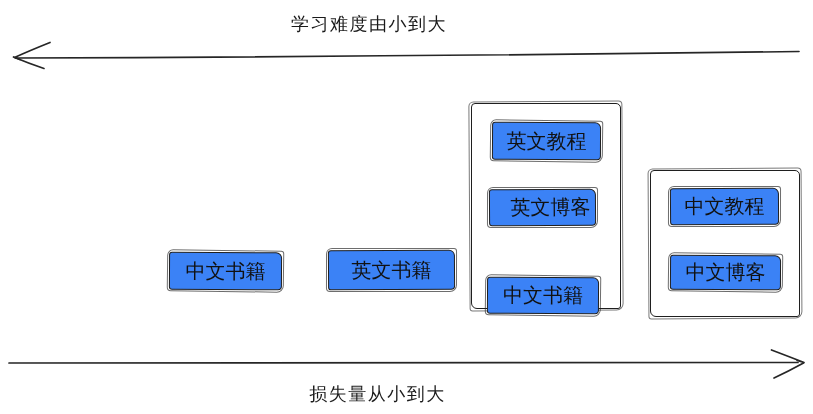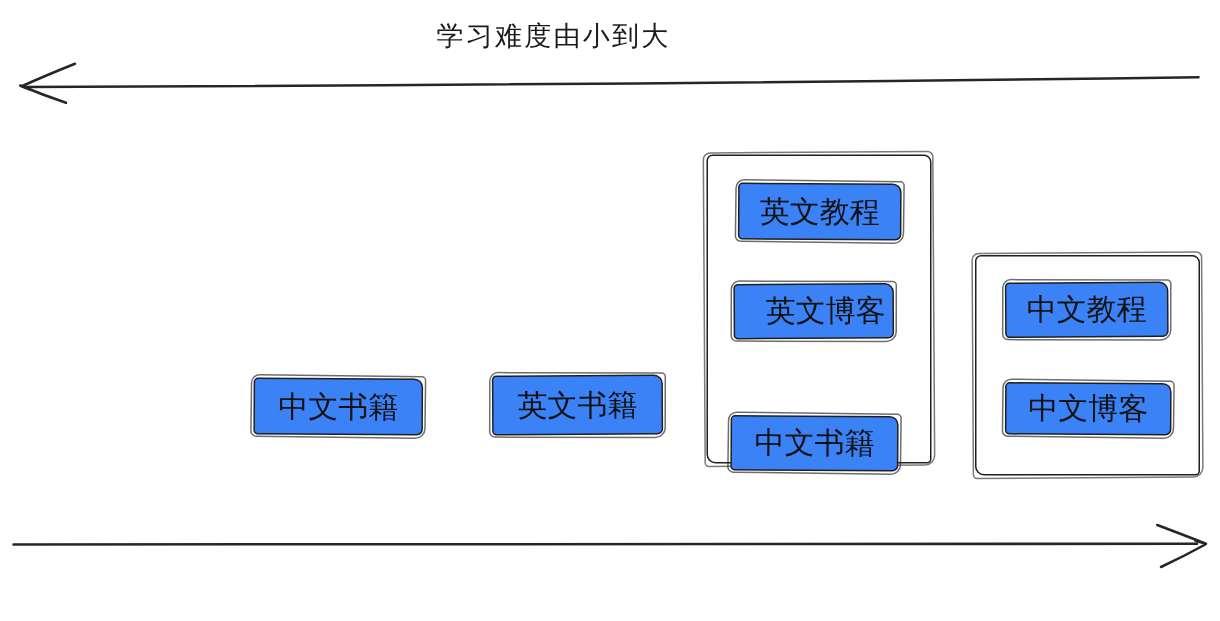--- a/index.html
+++ b/index.html
@@ -73,40 +73,41 @@
   }
   .tilt-a { transform: rotate(-0.35deg); }
   .tilt-b { transform: rotate(0.3deg); }
 </style>
 </head>
 <body>
 
 <div id="canvas">
 
   <div class="axis-label" style="left:284px; top:12px; width:170px;">学习难度由小到大</div>
+  <div class="axis-label" style="left:300px; top:382px; width:155px;">损失量从小到大</div>
 
   <svg id="arrows" viewBox="0 0 813 414" xmlns="http://www.w3.org/2000/svg">
     <g>
       <path d="M 799 51.5 Q 420 56.5 16 58"></path>
       <path d="M 50 42.5 Q 30 50.5 14.5 57.5 L 20 59.5"></path>
       <path d="M 13.5 57 Q 29 63.5 44 68.5"></path>
     </g>
     <g>
       <path d="M 9 363 Q 420 364.5 798 362.5"></path>
       <path d="M 771.5 350 Q 790 357 804 362.5 L 797 360.5"></path>
       <path d="M 803.5 363 Q 789 371 774 378"></path>
     </g>
   </svg>
 
 
   <div class="sketch-box tilt-b" style="left:169px; top:252px; width:113px; height:38px;">
     <span>中文书籍</span>
   </div>
 
-  <div class="sketch-box tilt-a" style="left:328px; top:250px; width:114px; height:40px;">
+  <div class="sketch-box tilt-a" style="left:328px; top:250px; width:127px; height:40px;">
     <span>英文书籍</span>
   </div>
 
   <div class="sketch-group" style="left:471px; top:103px; width:150px; height:206px;">
     <div class="sketch-box tilt-b" style="left:20px; top:18px; width:109px; height:38px;">
       <span>英文教程</span>
     </div>
     <div class="sketch-box tilt-a" style="left:17px; top:85px; width:107px; height:37px;padding-left:16px;">
       <span>英文博客</span>
     </div>

